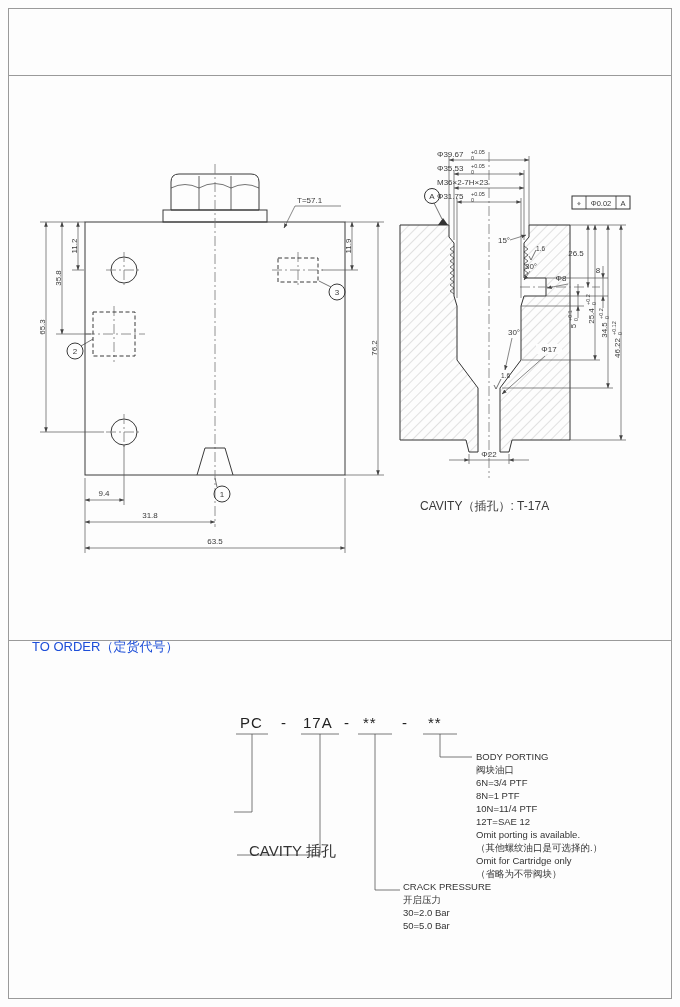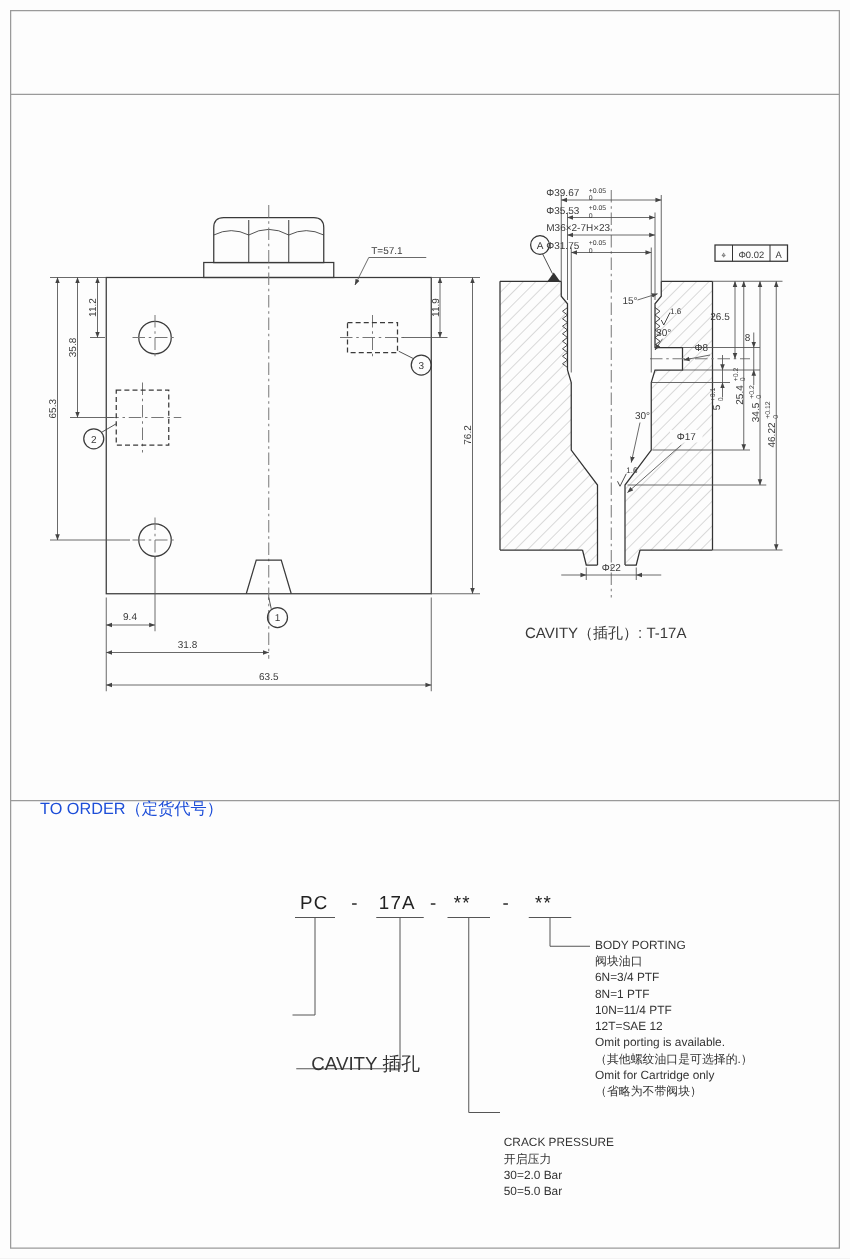--- a/index.html
+++ b/index.html
@@ -264,21 +264,21 @@
   <span class="code" style="left:281px">-</span>
   <span class="code" style="left:303px">17A</span>
   <span class="code" style="left:344px">-</span>
   <span class="code" style="left:363px">**</span>
   <span class="code" style="left:402px">-</span>
   <span class="code" style="left:428px">**</span>
 
 
   <div class="cavity-lbl">CAVITY 插孔</div>
 
-  <div class="lbl" style="left:403px;top:908px">
+  <div class="lbl" style="left:403px;top:880px">
     <div>CRACK PRESSURE</div>
     <div>开启压力</div>
     <div>30=2.0 Bar</div>
     <div>50=5.0 Bar</div>
   </div>
 
   <div class="lbl" style="left:476px;top:750px">
     <div>BODY PORTING</div>
     <div>阀块油口</div>
     <div>6N=3/4 PTF</div>

